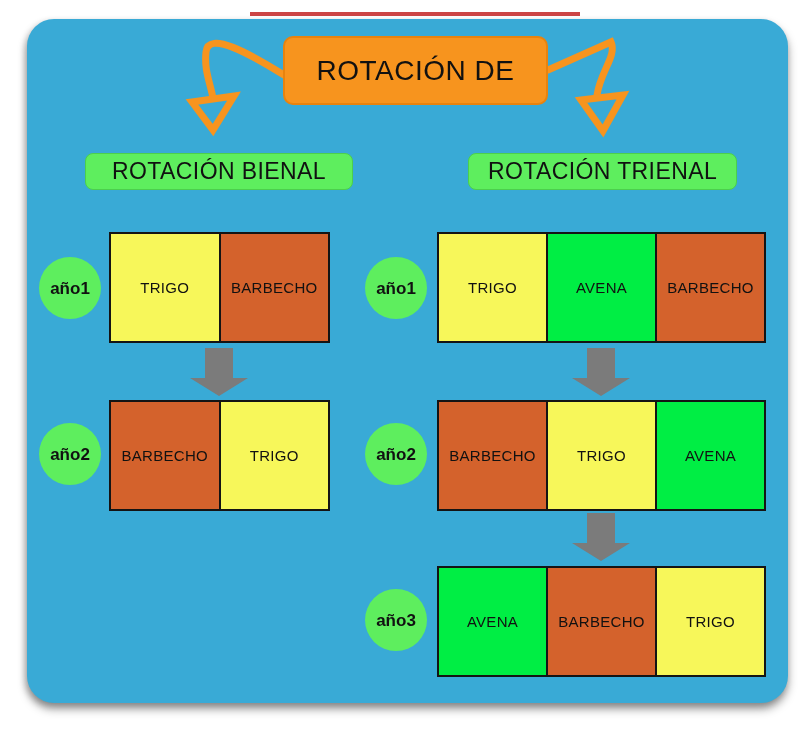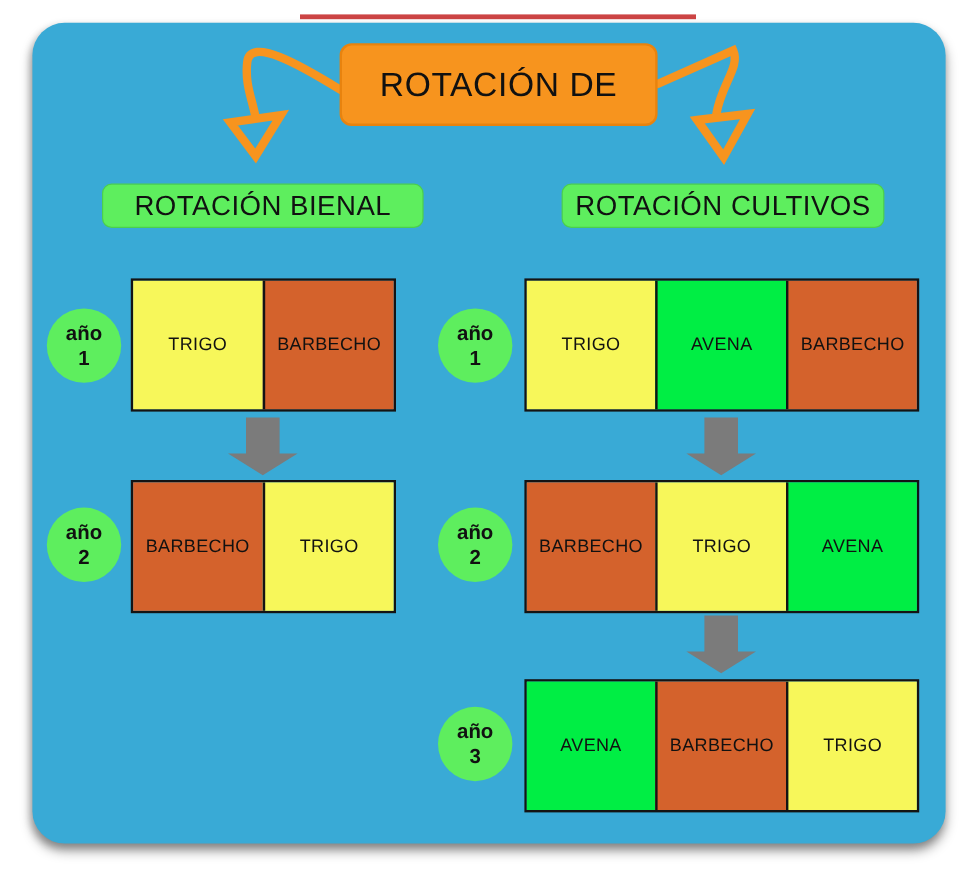--- a/index.html
+++ b/index.html
@@ -22,21 +22,21 @@
   .heading{
     position:absolute;top:137px;height:37px;border-radius:8px;
     border:1px solid #4CCF4C;box-sizing:border-box;
     display:flex;align-items:center;justify-content:center;
     font-size:23px;letter-spacing:.4px;font-weight:400;margin-top:16px;
   }
   .heading.bienal{left:85px;width:268px;}
   .heading.trienal{left:468px;width:269px;}
   .badge{
     position:absolute;width:62px;height:62px;border-radius:50%;
-    display:flex;flex-direction:column;align-items:center;justify-content:center;
+    display:flex;flex-direction:row;align-items:center;justify-content:center;
     font-size:17px;font-weight:700;line-height:21px;
   }
   .rot-table{
     position:absolute;display:flex;height:111px;
     border:2.5px solid #141414;box-sizing:border-box;
   }
   .rot-table.two{left:109px;width:221px;}
   .rot-table.three{left:437px;width:329px;}
   .cell{
     flex:1;display:flex;align-items:center;justify-content:center;
@@ -63,21 +63,21 @@
     <polygon points="205,348 233,348 233,378 248,378 219,396 190,378 205,378" fill="#7B7B7B"></polygon>
     <polygon points="587,348 615,348 615,378 630,378 601,396 572,378 587,378" fill="#7B7B7B"></polygon>
     <polygon points="587,513 615,513 615,543 630,543 601,561 572,543 587,543" fill="#7B7B7B"></polygon>
   </svg>
 
   <div class="title-box" style="background-color: rgb(247, 148, 30);">
     <span>ROTACIÓN DE</span>
   </div>
 
   <div class="heading bienal" style="background-color: rgb(94, 238, 94);">ROTACIÓN BIENAL</div>
-  <div class="heading trienal" style="background-color: rgb(94, 238, 94);">ROTACIÓN CULTIVOS</div>
+  <div class="heading trienal" style="background-color: rgb(94, 238, 94);">ROTACIÓN TRIENAL</div>
 
   <div class="badge" style="left: 39px; top: 257px; background-color: rgb(94, 238, 94);">
     <span>año</span>
     <span>1</span>
   </div>
   <div class="rot-table two" style="top:232px;">
     <div class="cell" style="background-color: rgb(247, 247, 90);">TRIGO</div>
     <div class="cell" style="background-color: rgb(212, 98, 44);">BARBECHO</div>
   </div>
 

